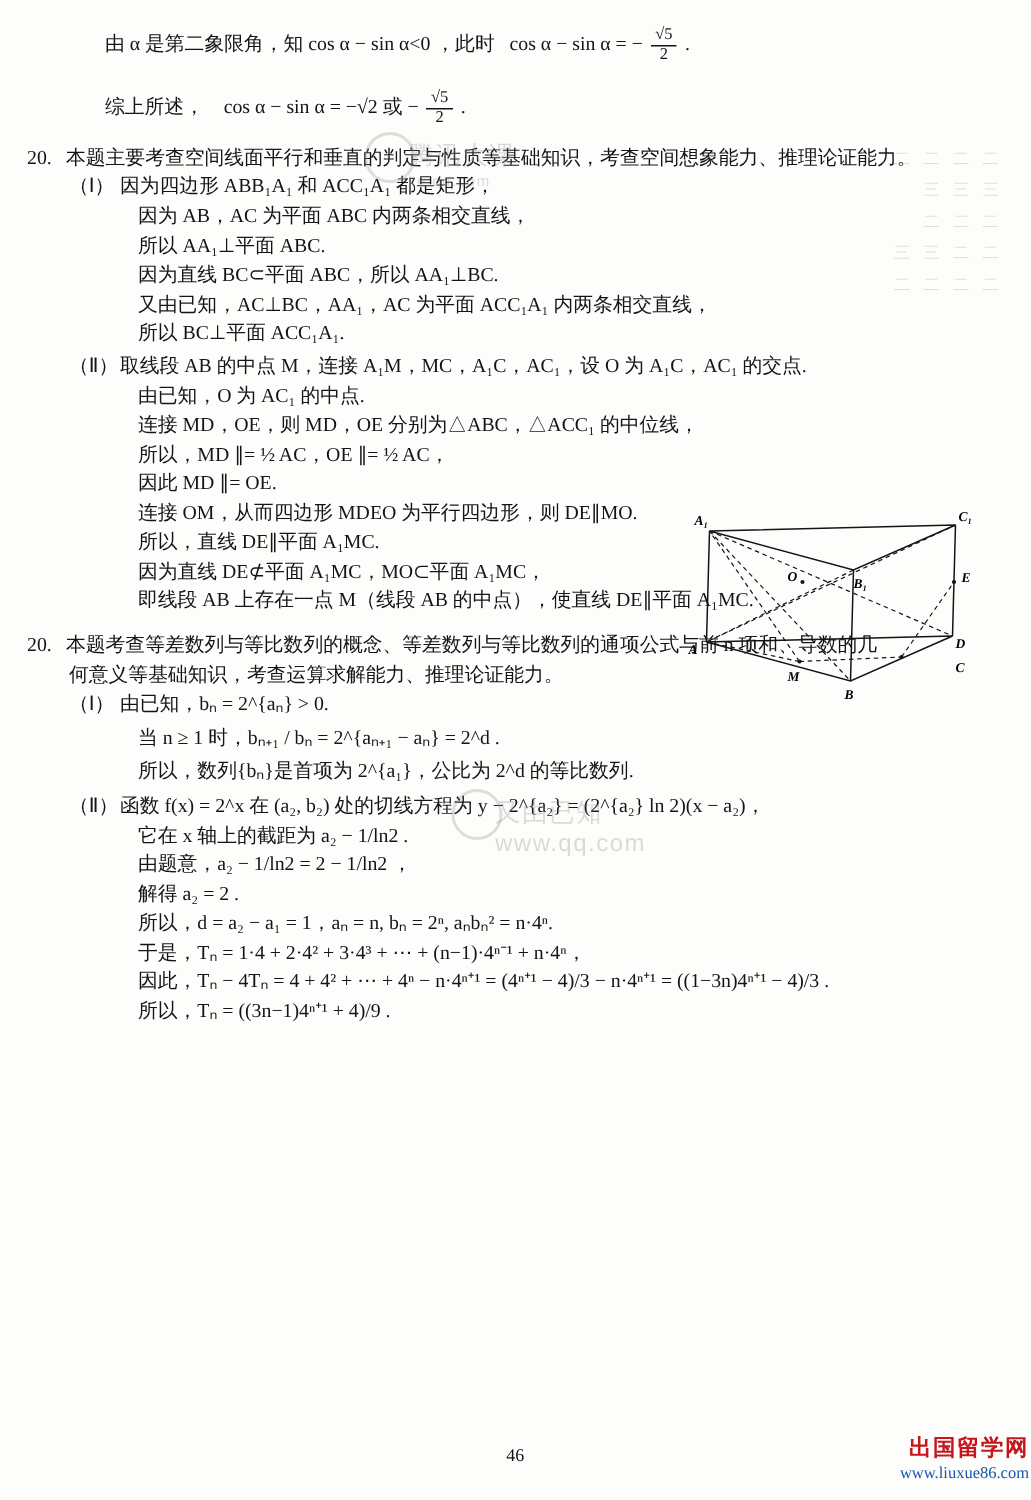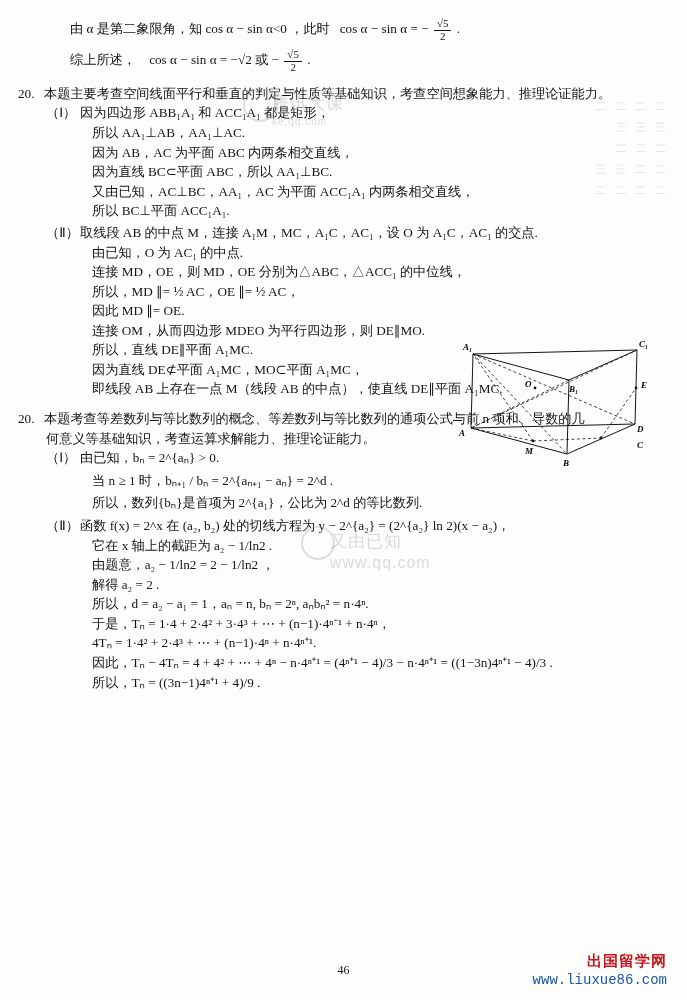--- a/index.html
+++ b/index.html
@@ -86,26 +86,26 @@
     width:140px;height:120px;
     color:rgba(120,120,120,.22);
     font-size:11px;
     line-height:1.9;
     letter-spacing:3px;
     text-align:right;
     pointer-events:none;
   }
   .brand{
     position:absolute;
-    right:20px;bottom:12px;
+    right:1px;bottom:12px;
     text-align:right;
-    font-family:Liberation Mono, monospace;
+    font-family:Liberation Serif, serif;
   }
   .brand .b1{font-size:15px;color:#c4161c;font-weight:bold;letter-spacing:1px;}
-  .brand .b2{font-size:14px;color:#1a57a8;letter-spacing:0px;margin-top:1px;}
+  .brand .b2{font-size:11px;color:#1a57a8;letter-spacing:0px;margin-top:1px;}
   svg{display:block;}
 </style>
 </head>
 <body>
 
 <div class="page">
 
   <div class="ghost">
     二 二 二 二<br>三 三 三<br>二 二 二<br>三 三 二 二<br>二 二 二 二
   </div>
@@ -116,21 +116,21 @@
       &nbsp;
       <span>cos α − sin α = −</span>
       <span class="frac">
         <span class="num">√5</span>
         <span class="den">2</span>
       </span>
       <span>.</span>
     </div>
   </div>
 
-  <div class="indent2 blk" style="margin-top:6px">
+  <div class="indent2 blk" style="margin-top:17px">
     <div class="line">
       <span>综上所述，</span>
       &nbsp;&nbsp;
       <span>cos α − sin α = −√2 或 −</span>
       <span class="frac">
         <span class="num">√5</span>
         <span class="den">2</span>
       </span>
       <span>.</span>
     </div>
@@ -147,22 +147,22 @@
     <span class="body">本题主要考查空间线面平行和垂直的判定与性质等基础知识，考查空间想象能力、推理论证能力。</span>
   </div>
 
   <div class="hang indent1">
     <span style="width:34px;display:inline-block">（Ⅰ）</span>
     <span class="body">
       <div class="line">因为四边形 ABB₁A₁ 和 ACC₁A₁ 都是矩形，</div>
     </span>
   </div>
   <div class="indent3">
-    <div class="line">所以 AA₁⊥AB，AA₁⊥AC.</div>
     <div class="line">因为 AB，AC 为平面 ABC 内两条相交直线，</div>
+    <div class="line">所以 AA₁⊥平面 ABC.</div>
     <div class="line">因为直线 BC⊂平面 ABC，所以 AA₁⊥BC.</div>
     <div class="line">又由已知，AC⊥BC，AA₁，AC 为平面 ACC₁A₁ 内两条相交直线，</div>
     <div class="line">所以 BC⊥平面 ACC₁A₁.</div>
   </div>
 
   <div class="hang indent1" style="margin-top:2px">
     <span style="width:34px;display:inline-block">（Ⅱ）</span>
     <span class="body">
       <div class="line">取线段 AB 的中点 M，连接 A₁M，MC，A₁C，AC₁，设 O 为 A₁C，AC₁ 的交点.</div>
     </span>
@@ -249,21 +249,20 @@
     <span class="body">
       <div class="line">函数 f(x) = 2^x 在 (a₂, b₂) 处的切线方程为 y − 2^{a₂} = (2^{a₂} ln 2)(x − a₂)，</div>
     </span>
   </div>
   <div class="indent3">
     <div class="line">它在 x 轴上的截距为 a₂ − 1/ln2 .</div>
     <div class="line">由题意，a₂ − 1/ln2 = 2 − 1/ln2 ，</div>
     <div class="line">解得 a₂ = 2 .</div>
     <div class="line">所以，d = a₂ − a₁ = 1，aₙ = n, bₙ = 2ⁿ, aₙbₙ² = n·4ⁿ.</div>
     <div class="line">于是，Tₙ = 1·4 + 2·4² + 3·4³ + ⋯ + (n−1)·4ⁿ⁻¹ + n·4ⁿ，</div>
-    <div class="line">4Tₙ = 1·4² + 2·4³ + ⋯ + (n−1)·4ⁿ + n·4ⁿ⁺¹.</div>
     <div class="line">因此，Tₙ − 4Tₙ = 4 + 4² + ⋯ + 4ⁿ − n·4ⁿ⁺¹ = (4ⁿ⁺¹ − 4)/3 − n·4ⁿ⁺¹ = ((1−3n)4ⁿ⁺¹ − 4)/3 .</div>
     <div class="line">所以，Tₙ = ((3n−1)4ⁿ⁺¹ + 4)/9 .</div>
   </div>
 
   <div class="pagenum">46</div>
 
   <div class="brand">
     <div class="b1">出国留学网</div>
     <div class="b2">www.liuxue86.com</div>
   </div>

